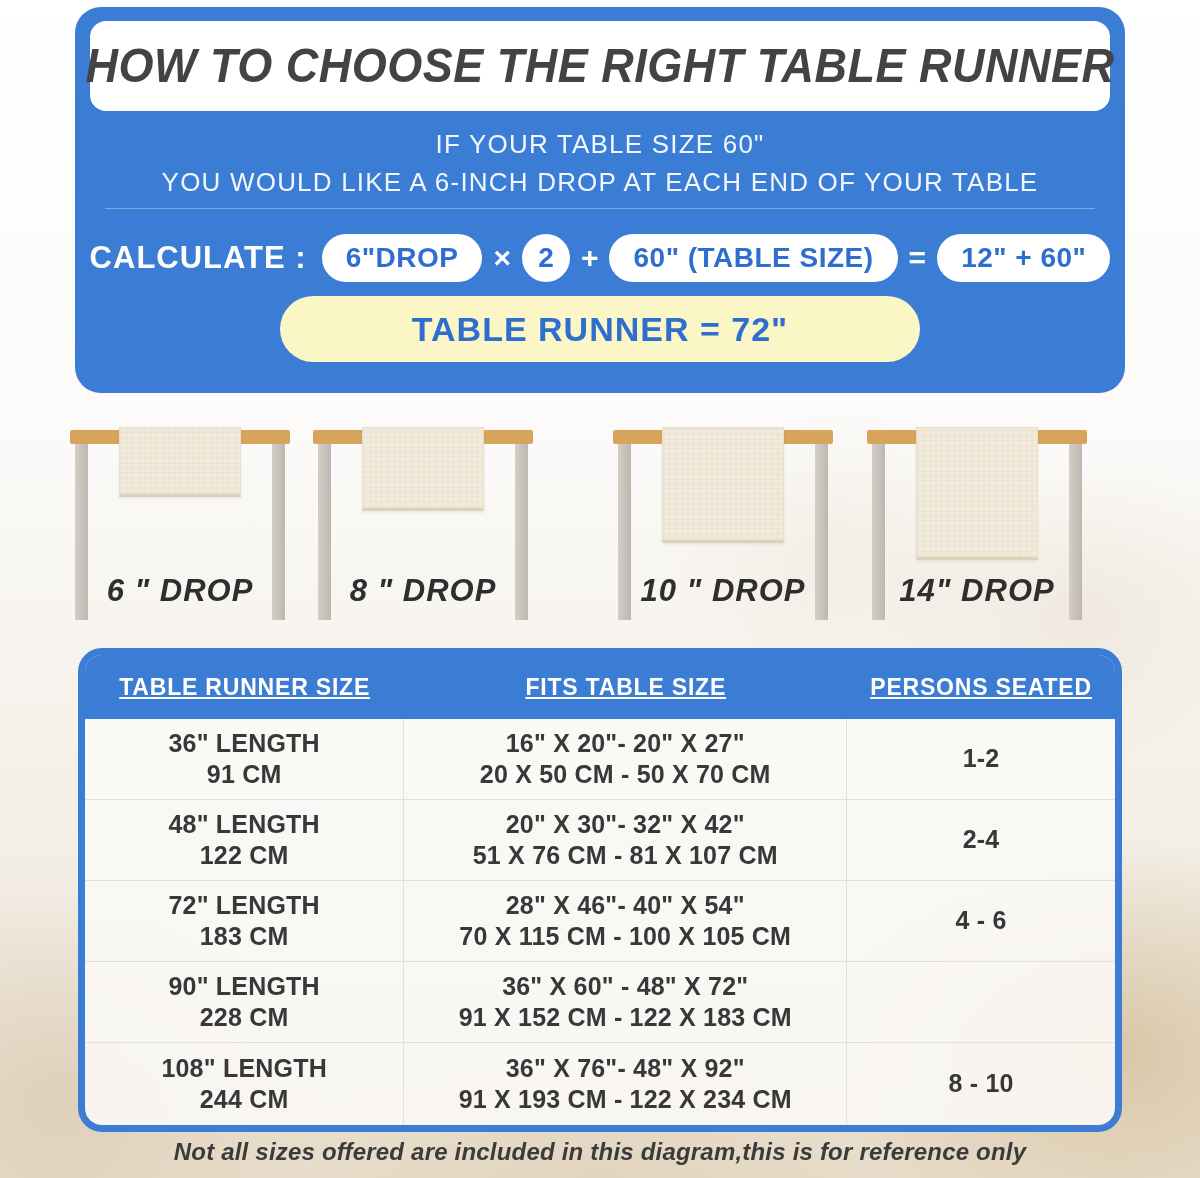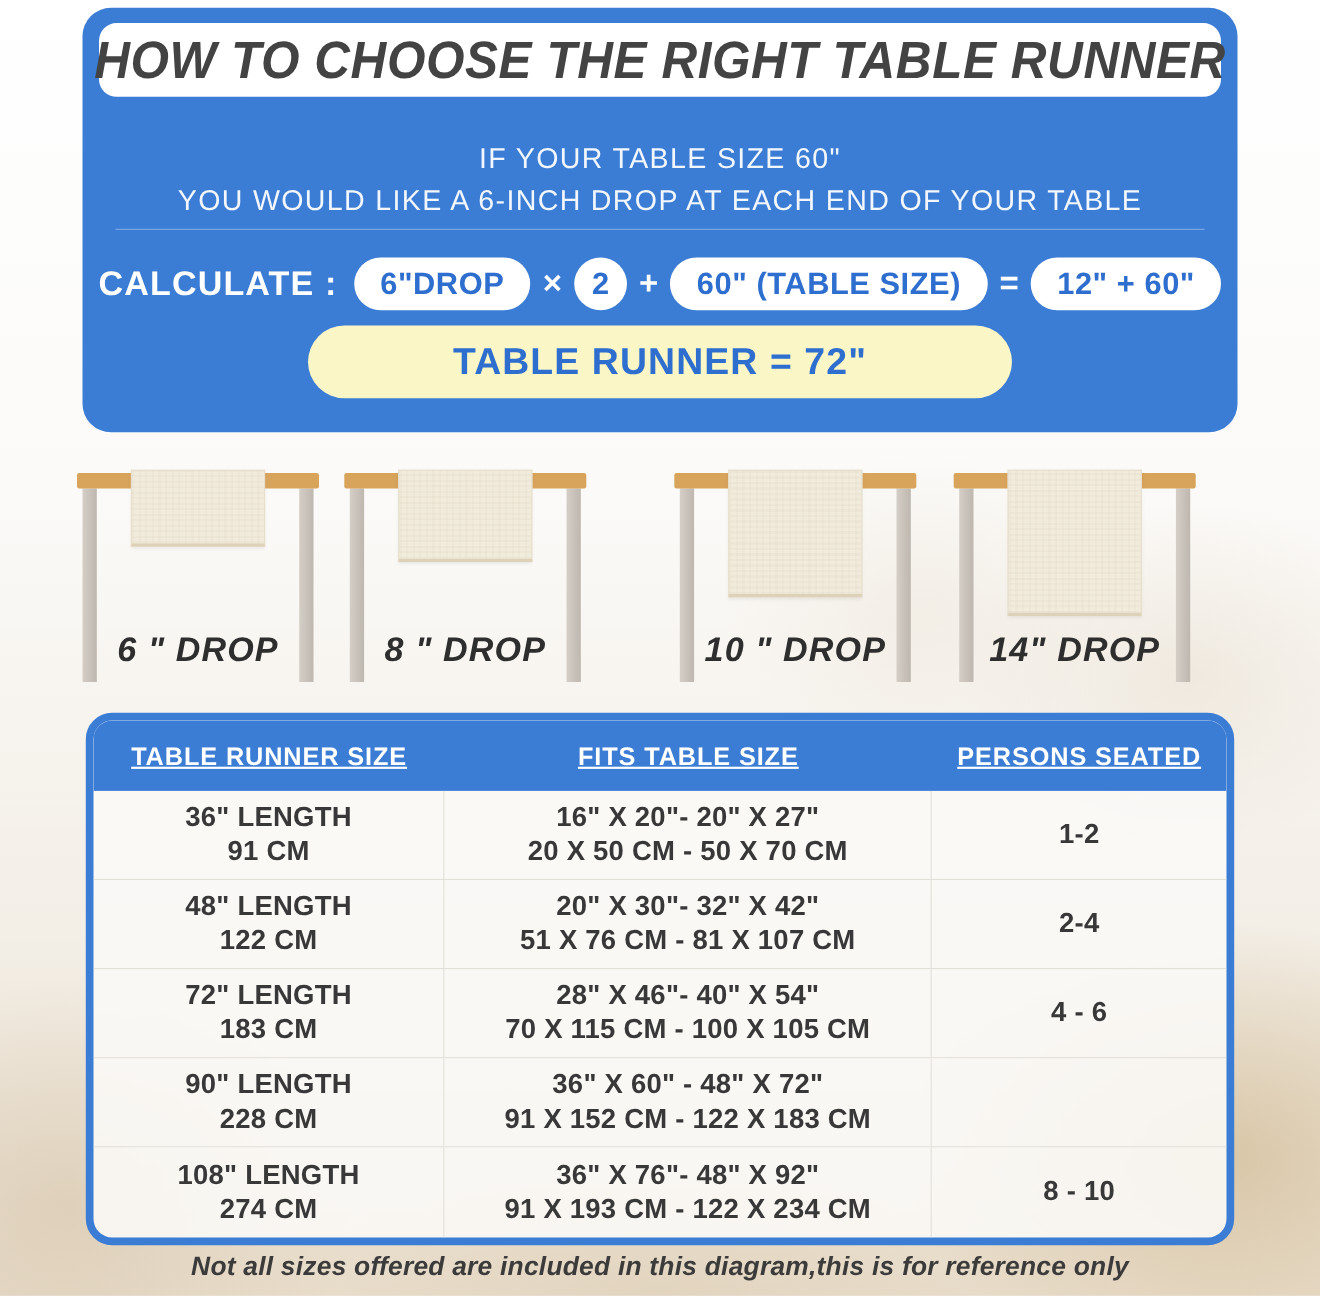--- a/index.html
+++ b/index.html
@@ -16,21 +16,21 @@
       linear-gradient(180deg,#ffffff 0%,#fbfaf8 38%,#f3eee6 72%,#eadfce 100%);
   }
   .stage { position:relative; width:1200px; height:1178px; overflow:hidden; }
 
   
   .hero {
     position:absolute; left:75px; top:7px; width:1050px; height:386px;
     background:#3b7cd4; border-radius:26px;
   }
   .title-box {
-    position:absolute; left:15px; top:14px; width:1020px; height:67px;
+    position:absolute; left:15px; top:14px; width:1020px; height:90px;
     background:#ffffff; border-radius:16px;
     display:flex; align-items:center; justify-content:center;
   }
   .title-box h1 {
     font-size:45px; font-weight:bold; font-style:italic; color:#434343;
     letter-spacing:0.5px; white-space:nowrap; transform:scaleY(1.06);
   }
   .sub { position:absolute; left:0; width:100%; text-align:center; color:#f2f7fd;
          font-size:26px; font-weight:400; letter-spacing:1.2px; }
   .sub1 { top:122px; }
@@ -224,21 +224,21 @@
       </div>
       <div class="cell c2">
         <span class="ln">36" X 60" - 48" X 72"</span>
         <span class="ln">91 X 152 CM - 122 X 183 CM</span>
       </div>
     </div>
 
     <div class="size-row">
       <div class="cell c1">
         <span class="ln">108" LENGTH</span>
-        <span class="ln">274 CM</span>
+        <span class="ln">244 CM</span>
       </div>
       <div class="cell c2">
         <span class="ln">36" X 76"- 48" X 92"</span>
         <span class="ln">91 X 193 CM - 122 X 234 CM</span>
       </div>
       <div class="cell c3">
         <span class="ln">8 - 10</span>
       </div>
     </div>
   </section>

